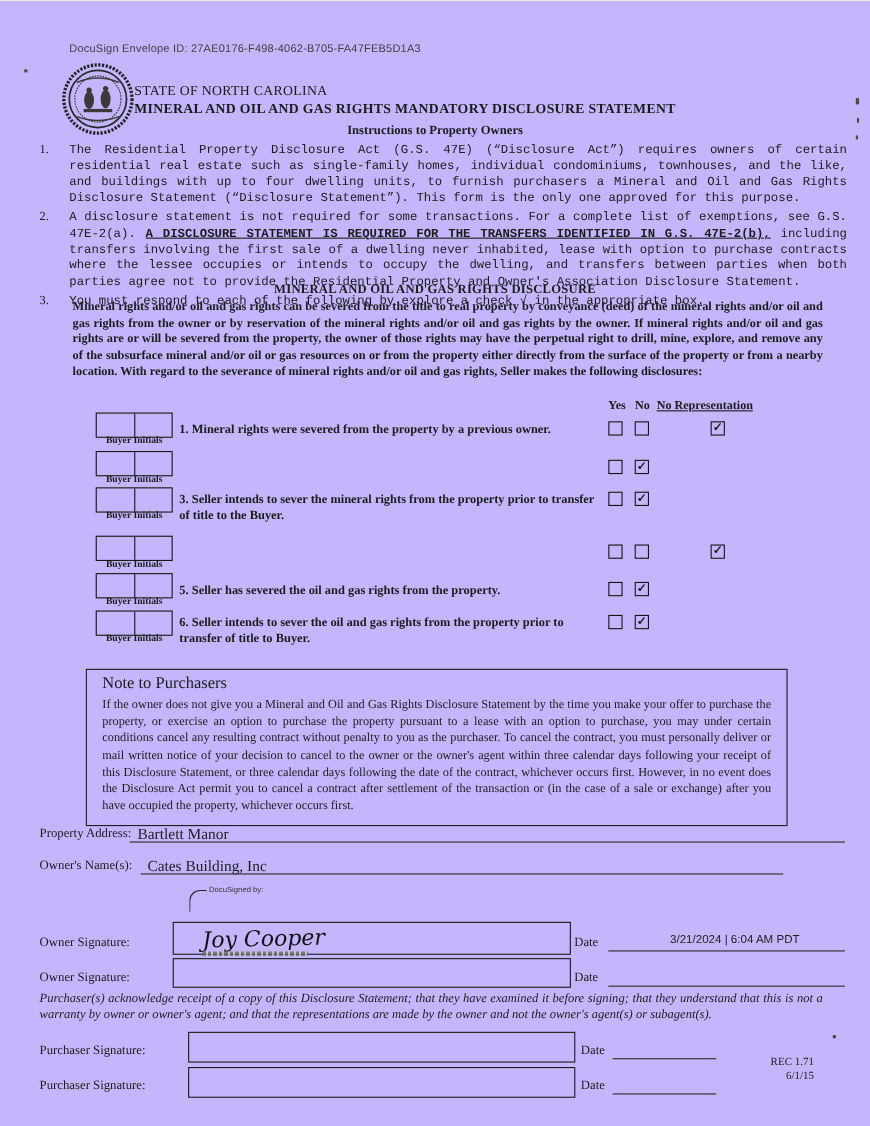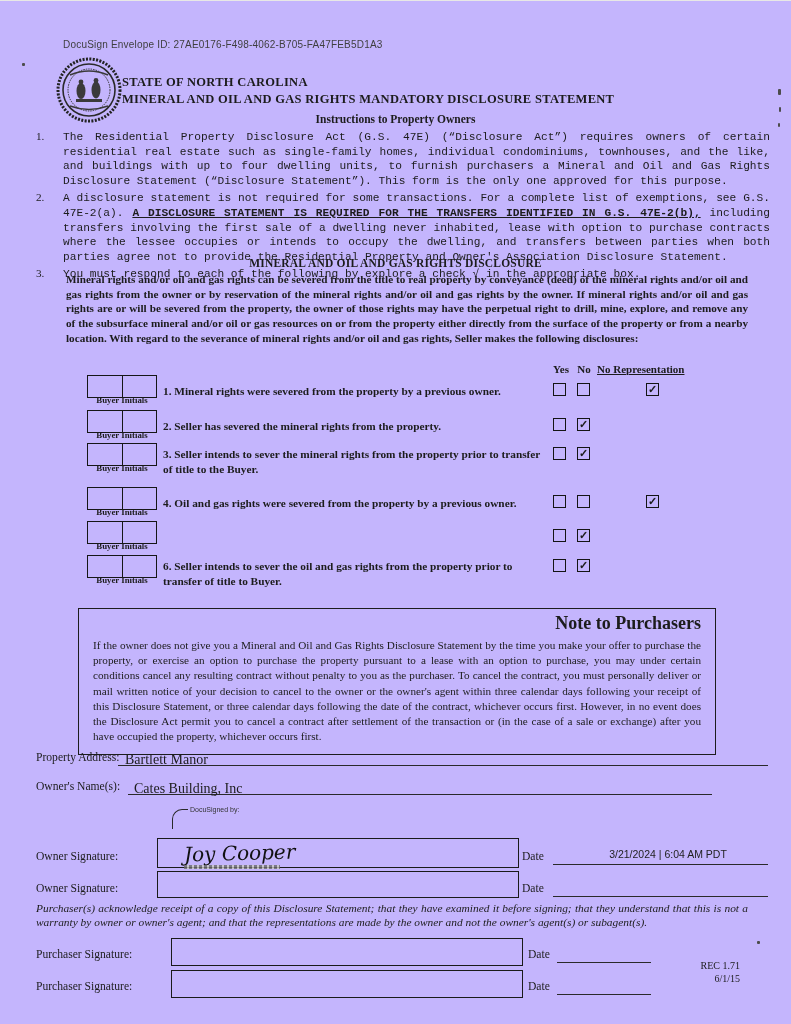--- a/index.html
+++ b/index.html
@@ -6,21 +6,21 @@
   html,body { background:#e8e8e6; }
   .page {
     position:relative; width:791px; height:1024px; margin:1px auto;
     background:#c4b5fd; color:#1c1c1c; overflow:hidden;
     font-family:"Liberation Serif", serif;
   }
   .sans { font-family:"Liberation Sans", sans-serif; }
   .abs { position:absolute; }
   .envelope-id { left:63px; top:38px; font-size:10px; color:#3f3f3f; letter-spacing:.2px; }
   .seal { left:56px; top:56px; }
-  .hdr-state { left:122px; top:74px; font-size:12.5px; font-weight:bold; letter-spacing:.3px; }
+  .hdr-state { left:122px; top:74px; font-size:12.5px; font-weight:normal; letter-spacing:.3px; }
   .hdr-title { left:122px; top:91px; font-size:12.5px; font-weight:bold; letter-spacing:.3px; }
   .instr-head { left:0; top:112px; width:791px; text-align:center; font-size:11.5px; font-weight:bold; }
   .instr-list { left:36px; top:129px; width:734px; }
   .instr-item { display:flex; margin-bottom:3px; }
   .instr-num { width:27px; flex:0 0 27px; font-size:11.2px; }
   .instr-text { flex:1; font-size:11.2px; line-height:14.6px; text-align:justify;font-family:Liberation Mono, monospace; }
   .emph { font-weight:bold; text-decoration:underline; }
   .disc-head { left:0; top:256px; width:791px; text-align:center; font-size:11.5px; font-weight:bold; letter-spacing:.2px; }
   .disc-intro { left:66px; top:271px; width:682px; font-size:11.2px; line-height:14.7px; font-weight:bold; text-align:justify; }
   .col-label { top:362px; font-size:11px; font-weight:bold; }
@@ -28,21 +28,21 @@
   .col-no  { left:573px; width:22px; text-align:center; }
   .col-norep { left:597px;text-decoration:underline; }
   .row { left:0; width:791px; height:40px; }
   .initials { position:absolute; left:87px; top:0; width:70px; height:23px; border:1.6px solid #161616; }
   .initials .divider { position:absolute; left:50%; top:0; width:0; height:100%; border-left:1.4px solid #161616; }
   .initials-label { position:absolute; left:77px; top:20px; width:90px; text-align:center; font-size:8.8px; font-weight:bold; }
   .item-text { position:absolute; left:163px; width:384px; font-size:11.3px; line-height:14.5px; font-weight:bold; }
   .cb { position:absolute; width:13px; height:13px; border:1.7px solid #141414; font-size:11px; font-weight:bold; line-height:11px; text-align:center; }
   .cb-yes { left:553px; } .cb-no { left:577px; } .cb-norep { left:646px; }
   .note-box { left:78px; top:607px; width:638px; border:1.7px solid #1d1d1d; padding:4px 14px 10px 14px; }
-  .note-head { text-align:right; font-size:18px; font-weight:bold; margin-bottom:4px; }
+  .note-head { text-align:left; font-size:15px; font-weight:normal; margin-bottom:4px; }
   .note-body { font-size:11.2px; line-height:15.2px; text-align:justify; }
   .fld-label { font-size:11.6px; }
   .fld-value { font-size:14px; }
   .uline { border-bottom:1.2px solid #2a2a2a; height:1px; }
   .ital { font-style:italic; font-size:11.4px; line-height:13.9px; text-align:justify; }
   .sigbox { border:1.6px solid #1a1a1a; background:transparent; }
   .sig-script { font-family:"DejaVu Serif", serif; font-style:italic; font-size:20px; transform:rotate(-1.5deg); color:#111; }
   .ds-tag { font-size:7px; color:#333; }
   .ds-arc { width:16px; height:20px; border-left:1.4px solid #2a2a2a; border-top:1.4px solid #2a2a2a; border-top-left-radius:10px; }
   .smudge { height:4px; background:repeating-linear-gradient(90deg,#6a6a6a 0 3px,#c9c9c4 3px 5px); opacity:.8; }
@@ -107,51 +107,50 @@
     <div class="cb cb-yes" style="top:8px"></div>
     <div class="cb cb-no" style="top:8px"></div>
     <div class="cb cb-norep" style="top:8px">✓</div>
   </div>
 
   <div class="abs row" style="top:409px">
     <div class="initials">
         <div class="divider"></div>
       </div>
     <div class="initials-label">Buyer Initials</div>
-    <div class="item-text" style="top:9px"><span>2.</span> <span>Seller has severed the mineral rights from the property.</span></div>
     <div class="cb cb-yes" style="top:8px"></div>
     <div class="cb cb-no" style="top:8px">✓</div>
   </div>
 
   <div class="abs row" style="top:442px">
     <div class="initials">
         <div class="divider"></div>
       </div>
     <div class="initials-label">Buyer Initials</div>
     <div class="item-text" style="top:4px"><span>3.</span> <span>Seller intends to sever the mineral rights from the property prior to transfer of title to the Buyer.</span></div>
     <div class="cb cb-yes" style="top:4px"></div>
     <div class="cb cb-no" style="top:4px">✓</div>
   </div>
 
   <div class="abs row" style="top:486px">
     <div class="initials">
         <div class="divider"></div>
       </div>
     <div class="initials-label">Buyer Initials</div>
-    <div class="item-text" style="top:9px"><span>4.</span> <span>Oil and gas rights were severed from the property by a previous owner.</span></div>
     <div class="cb cb-yes" style="top:8px"></div>
     <div class="cb cb-no" style="top:8px"></div>
     <div class="cb cb-norep" style="top:8px">✓</div>
   </div>
 
   <div class="abs row" style="top:520px">
     <div class="initials">
         <div class="divider"></div>
       </div>
     <div class="initials-label">Buyer Initials</div>
+    <div class="item-text" style="top:9px"><span>5.</span> <span>Seller has severed the oil and gas rights from the property.</span></div>
     <div class="cb cb-yes" style="top:8px"></div>
     <div class="cb cb-no" style="top:8px">✓</div>
   </div>
 
   <div class="abs row" style="top:554px">
     <div class="initials">
         <div class="divider"></div>
       </div>
     <div class="initials-label">Buyer Initials</div>
     <div class="item-text" style="top:4px"><span>6.</span> <span>Seller intends to sever the oil and gas rights from the property prior to transfer of title to Buyer.</span></div>

